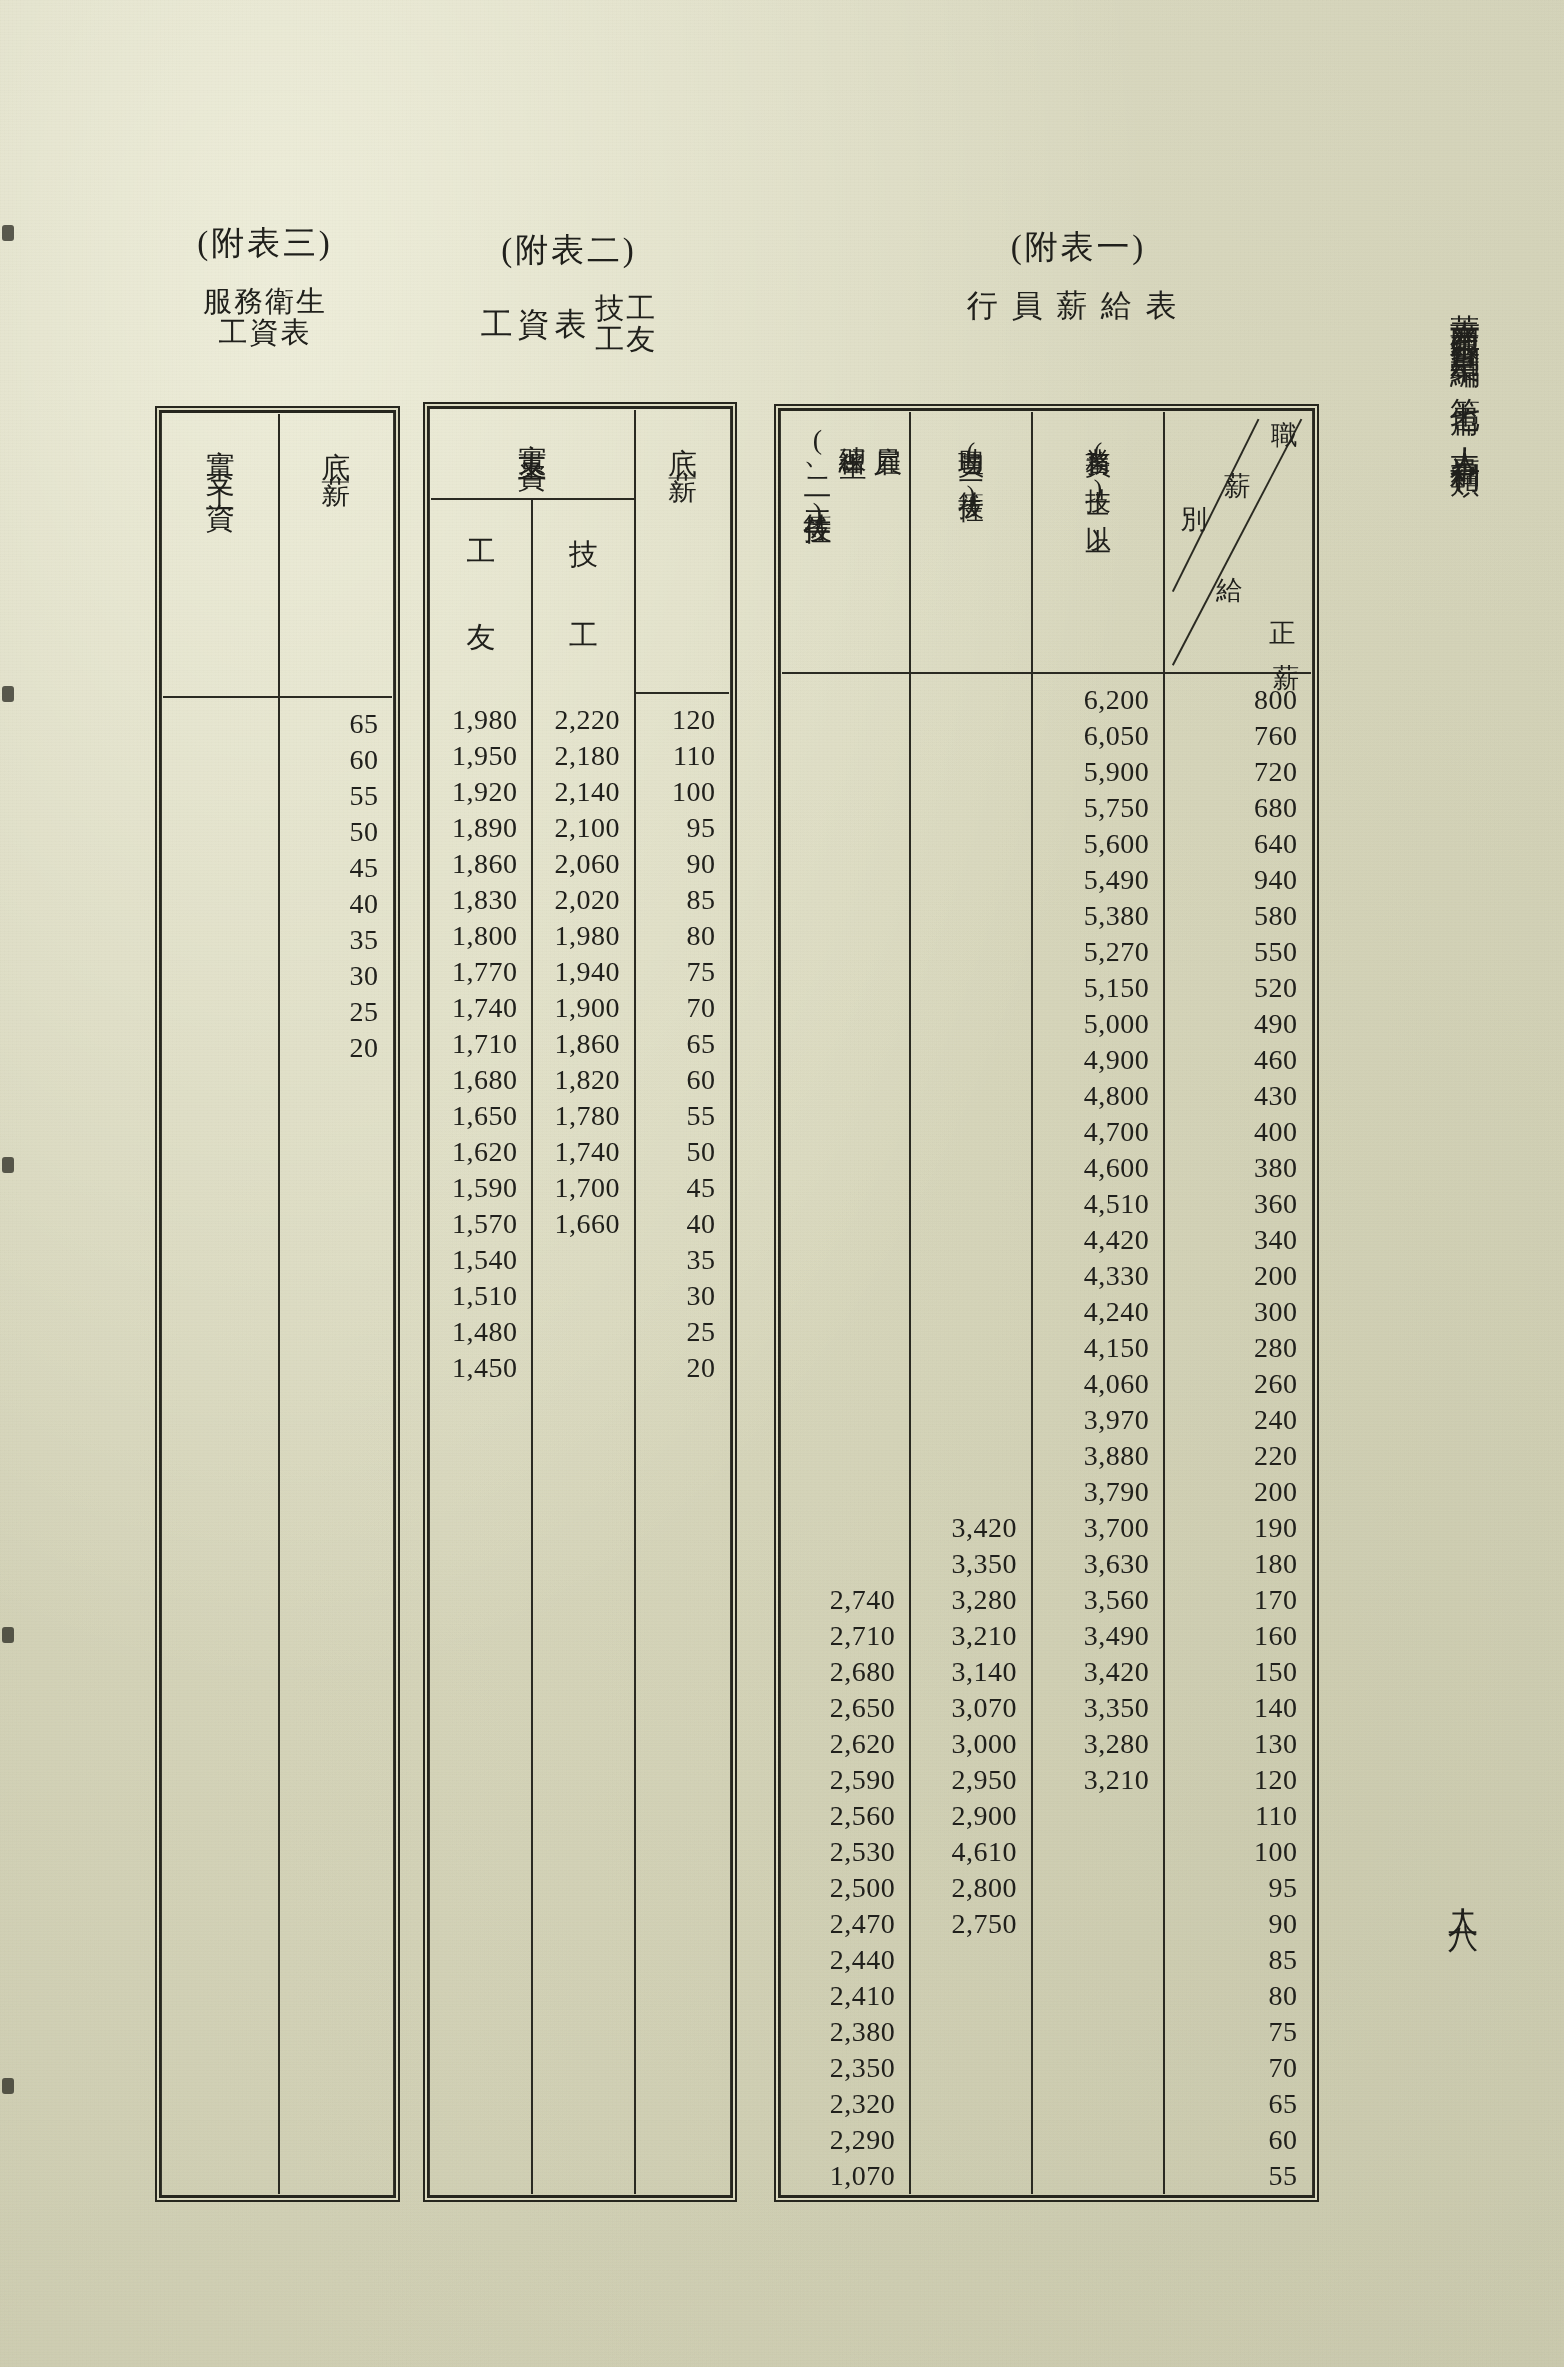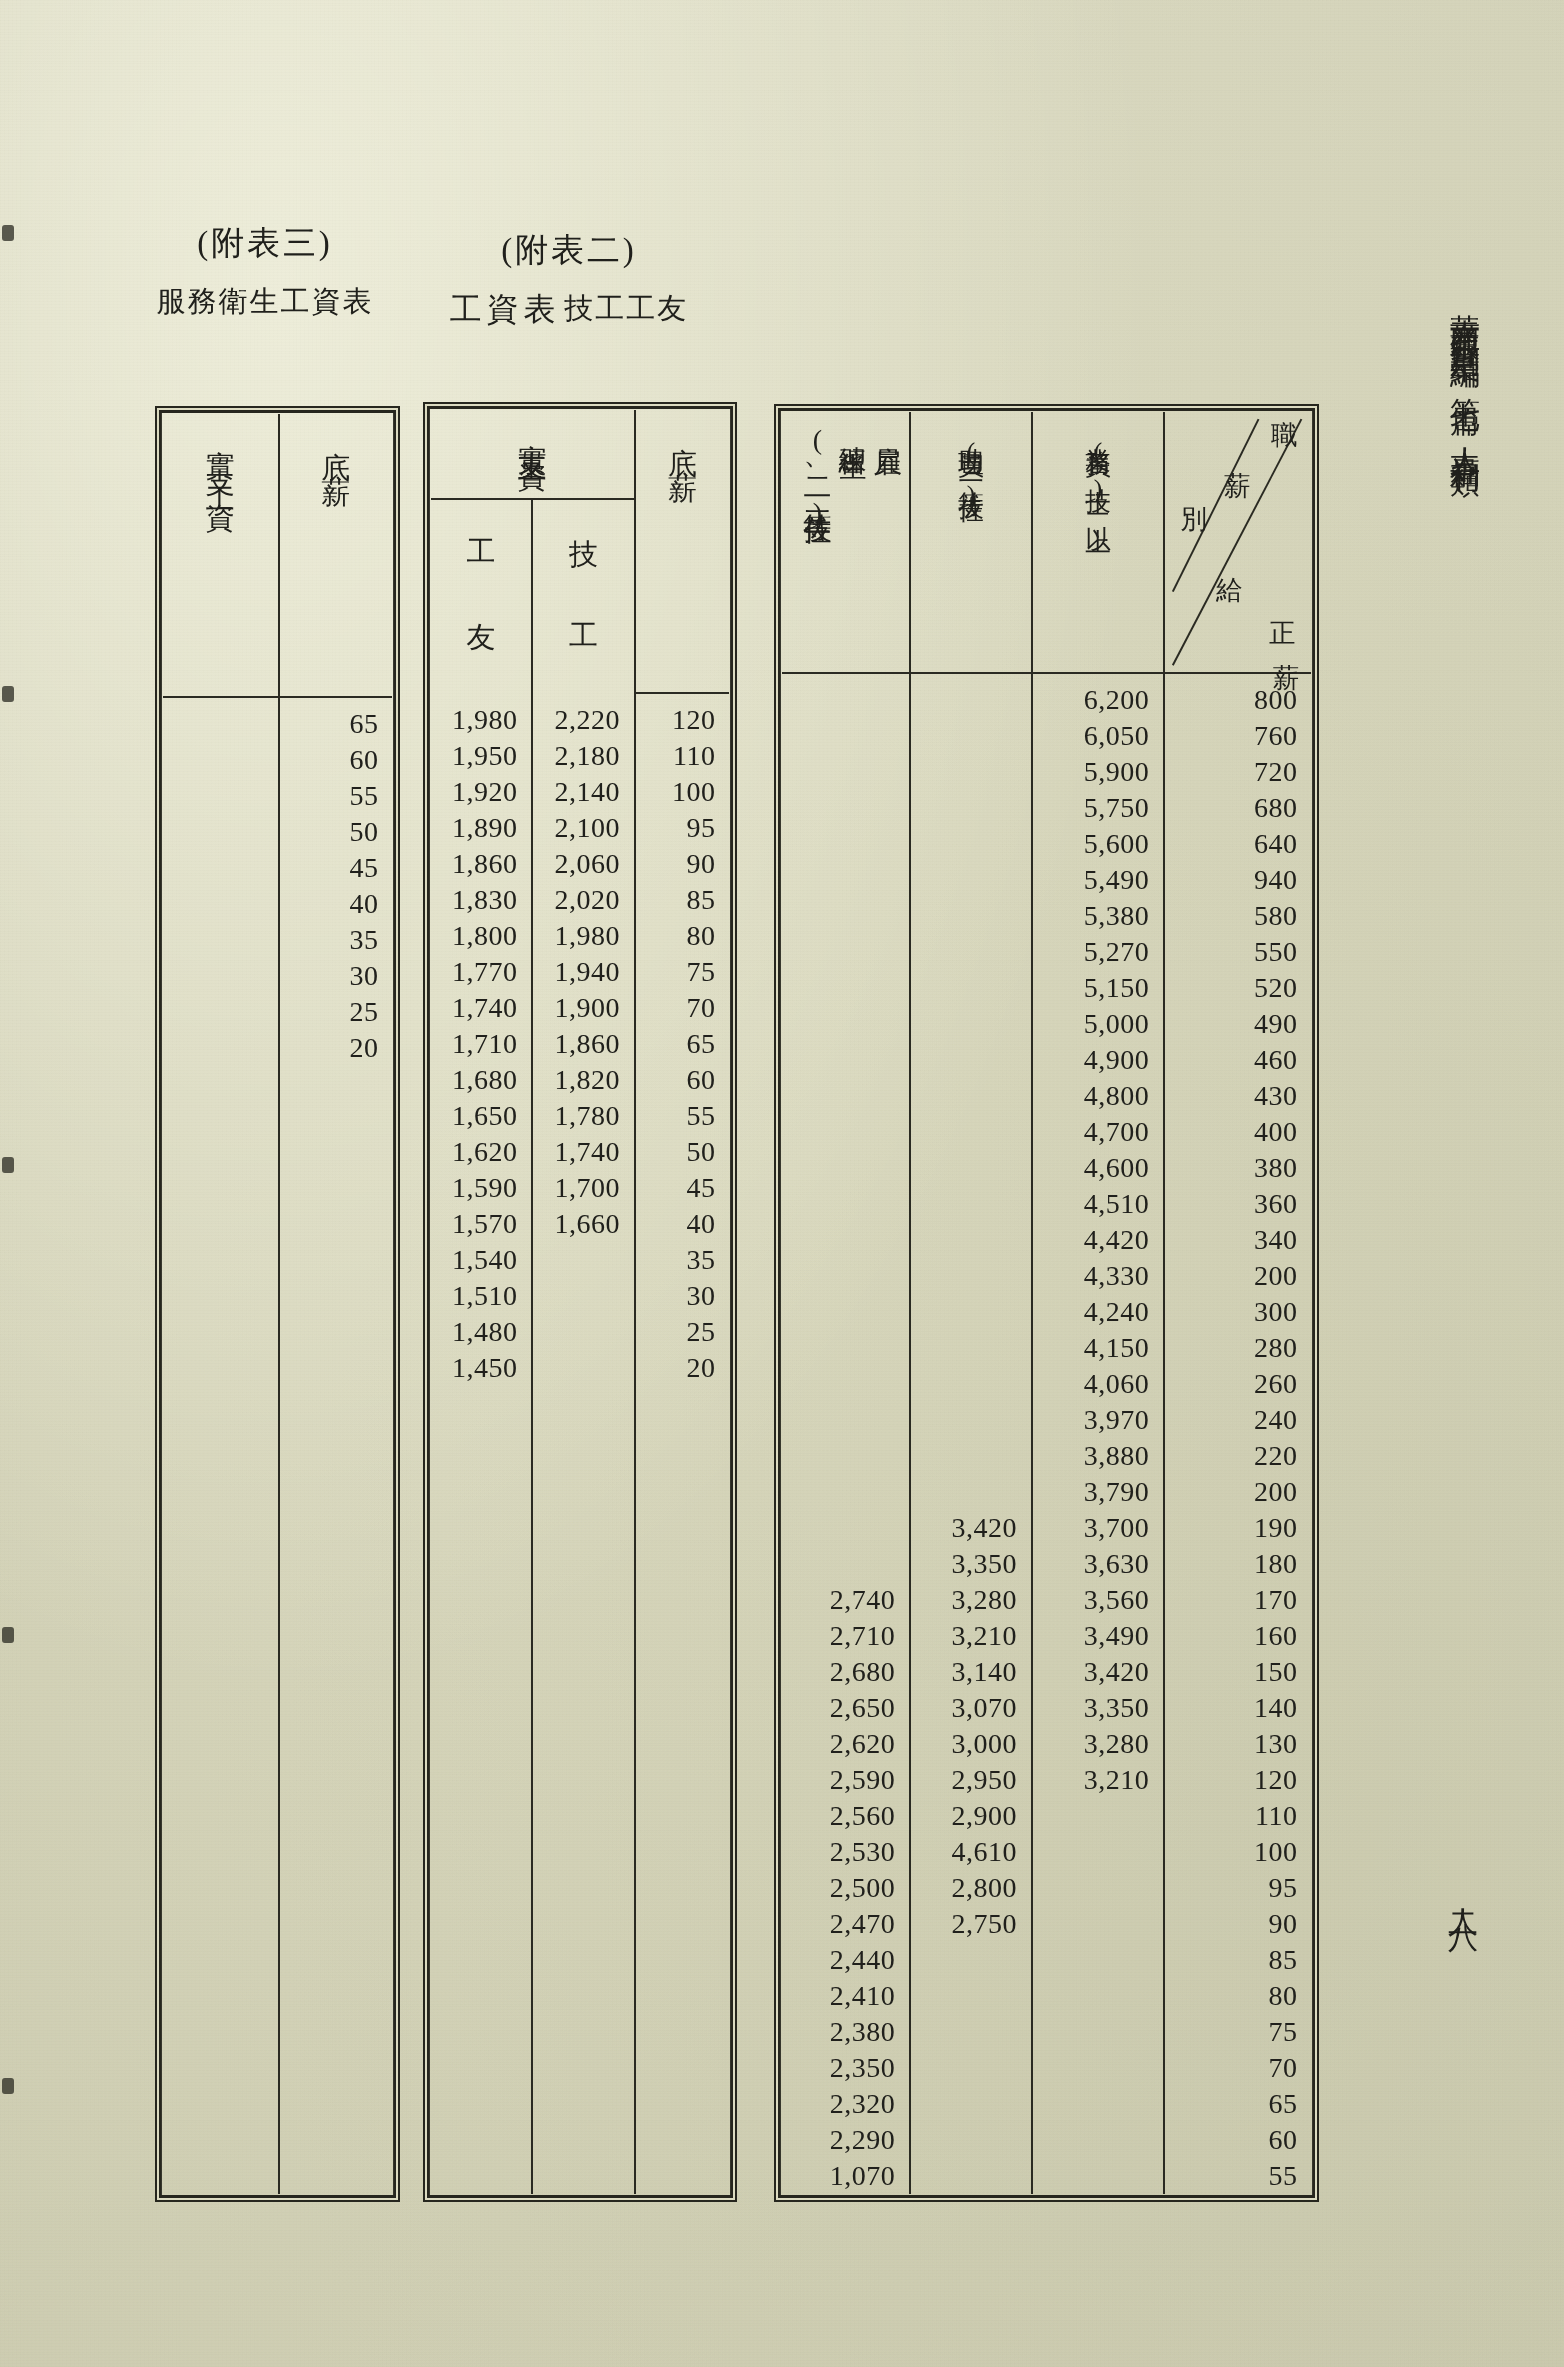--- a/index.html
+++ b/index.html
@@ -71,21 +71,21 @@
     margin-top: 25.5px;
     font-size: 32px;
     letter-spacing: 3.9px;
     white-space: nowrap;
     display: flex;
     align-items: center;
     justify-content: center;
   }
   .stack2 {
     display: inline-flex;
-    flex-direction: row;
+    flex-direction: column;
     line-height: 1.08;
     font-size: 29px;
     letter-spacing: 2px;
     align-items: center;
   }
   .tbl-name.wide { letter-spacing: 13.7px; font-size: 31px; }
 
   
   .tbl {
     position: absolute;
@@ -261,20 +261,24 @@
     <div class="tbl-tag">(附表二)</div>
     <div class="tbl-name" style="gap:3.9px;">
       <span style="letter-spacing:4.9px;">工資表</span>
       <span class="stack2">
         <span>技工</span>
         <span>工友</span>
       </span>
     </div>
   </div>
 
+  <div class="title-block" style="left:863px; top:231px; width:431px;">
+    <div class="tbl-tag">(附表一)</div>
+    <div class="tbl-name wide">行員薪給表</div>
+  </div>
 
   <div class="tbl" style="left:155px; top:406px; width:245px; height:1796px;">
     <div class="tbl-inner">
       <div class="col" style="width:50%;">
         <div class="col-head" style="height:284px;">
           <span class="vtext sp-mid">實支工資</span>
         </div>
       </div>
       <div class="col" style="width:50%;">
         <div class="col-head" style="height:284px;">

